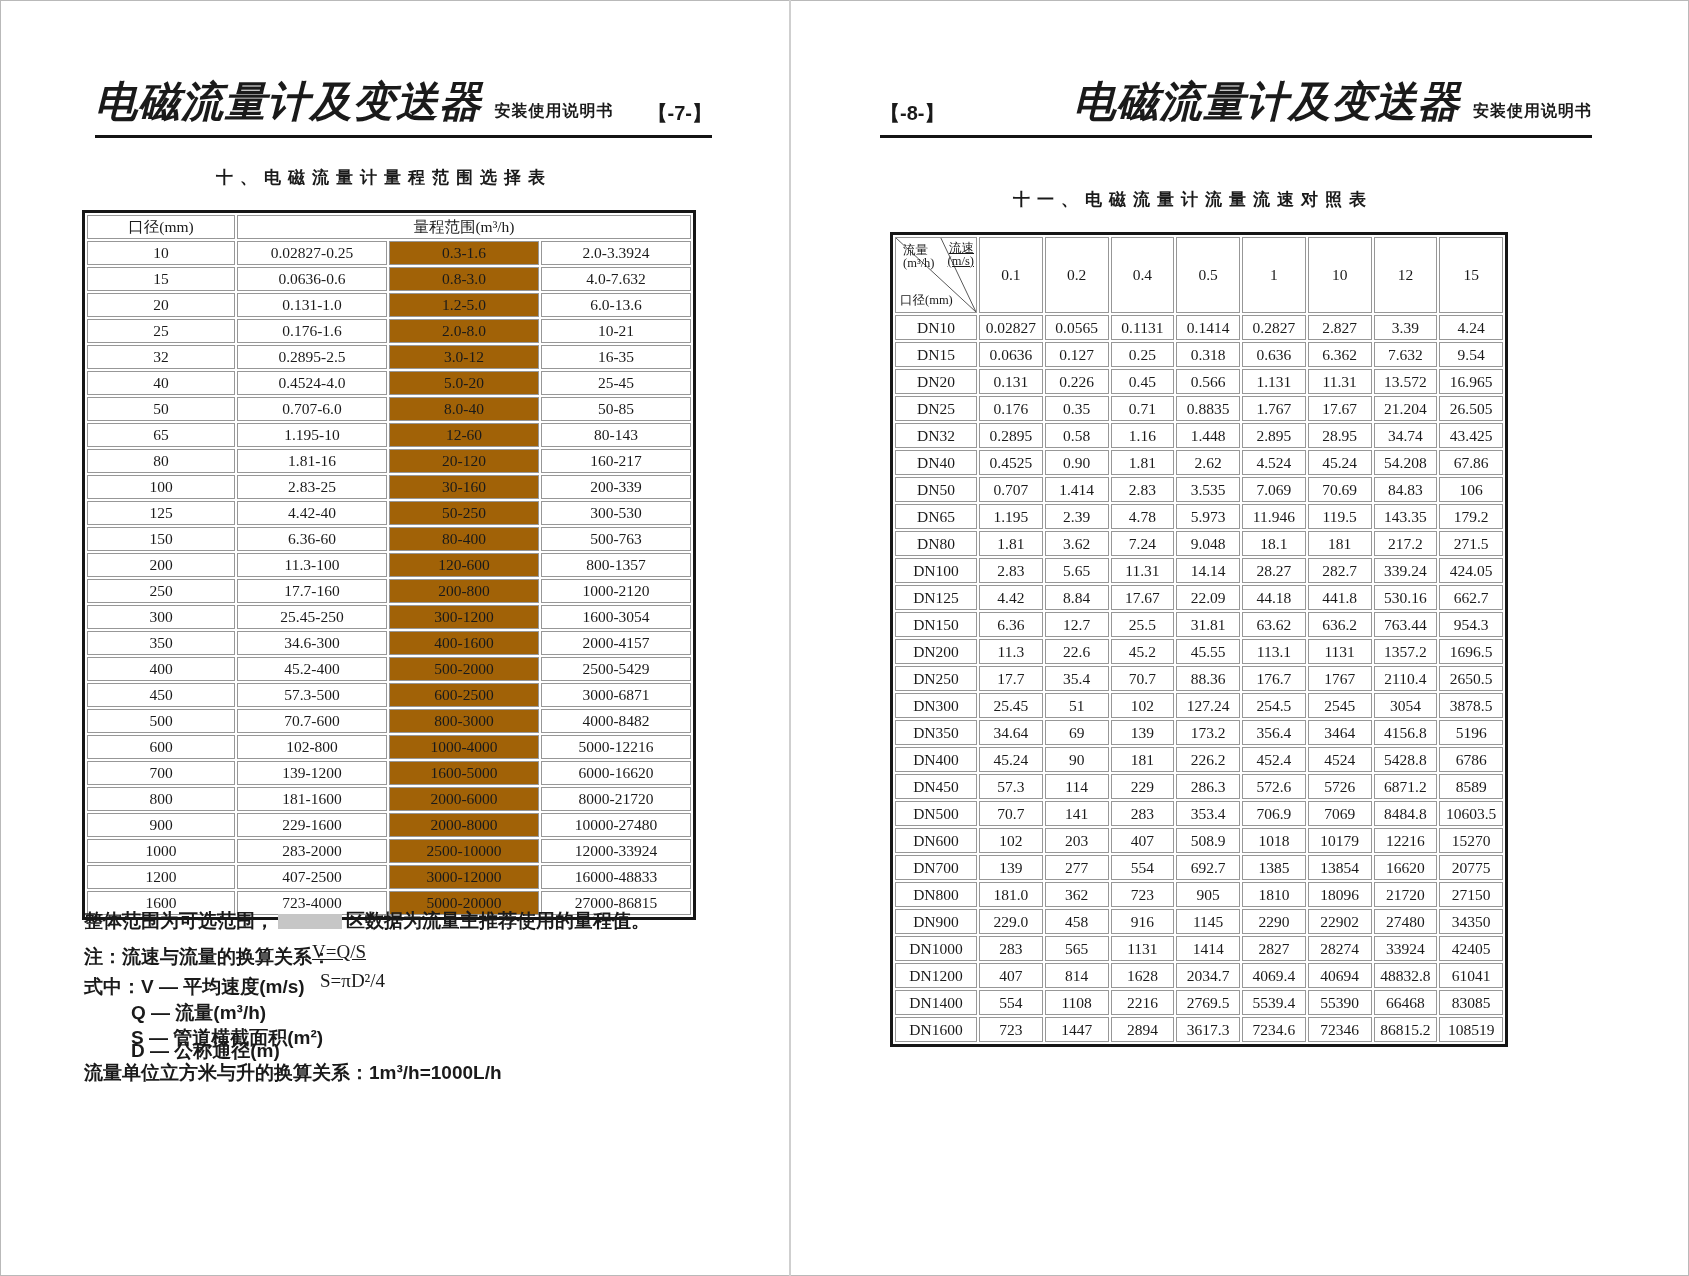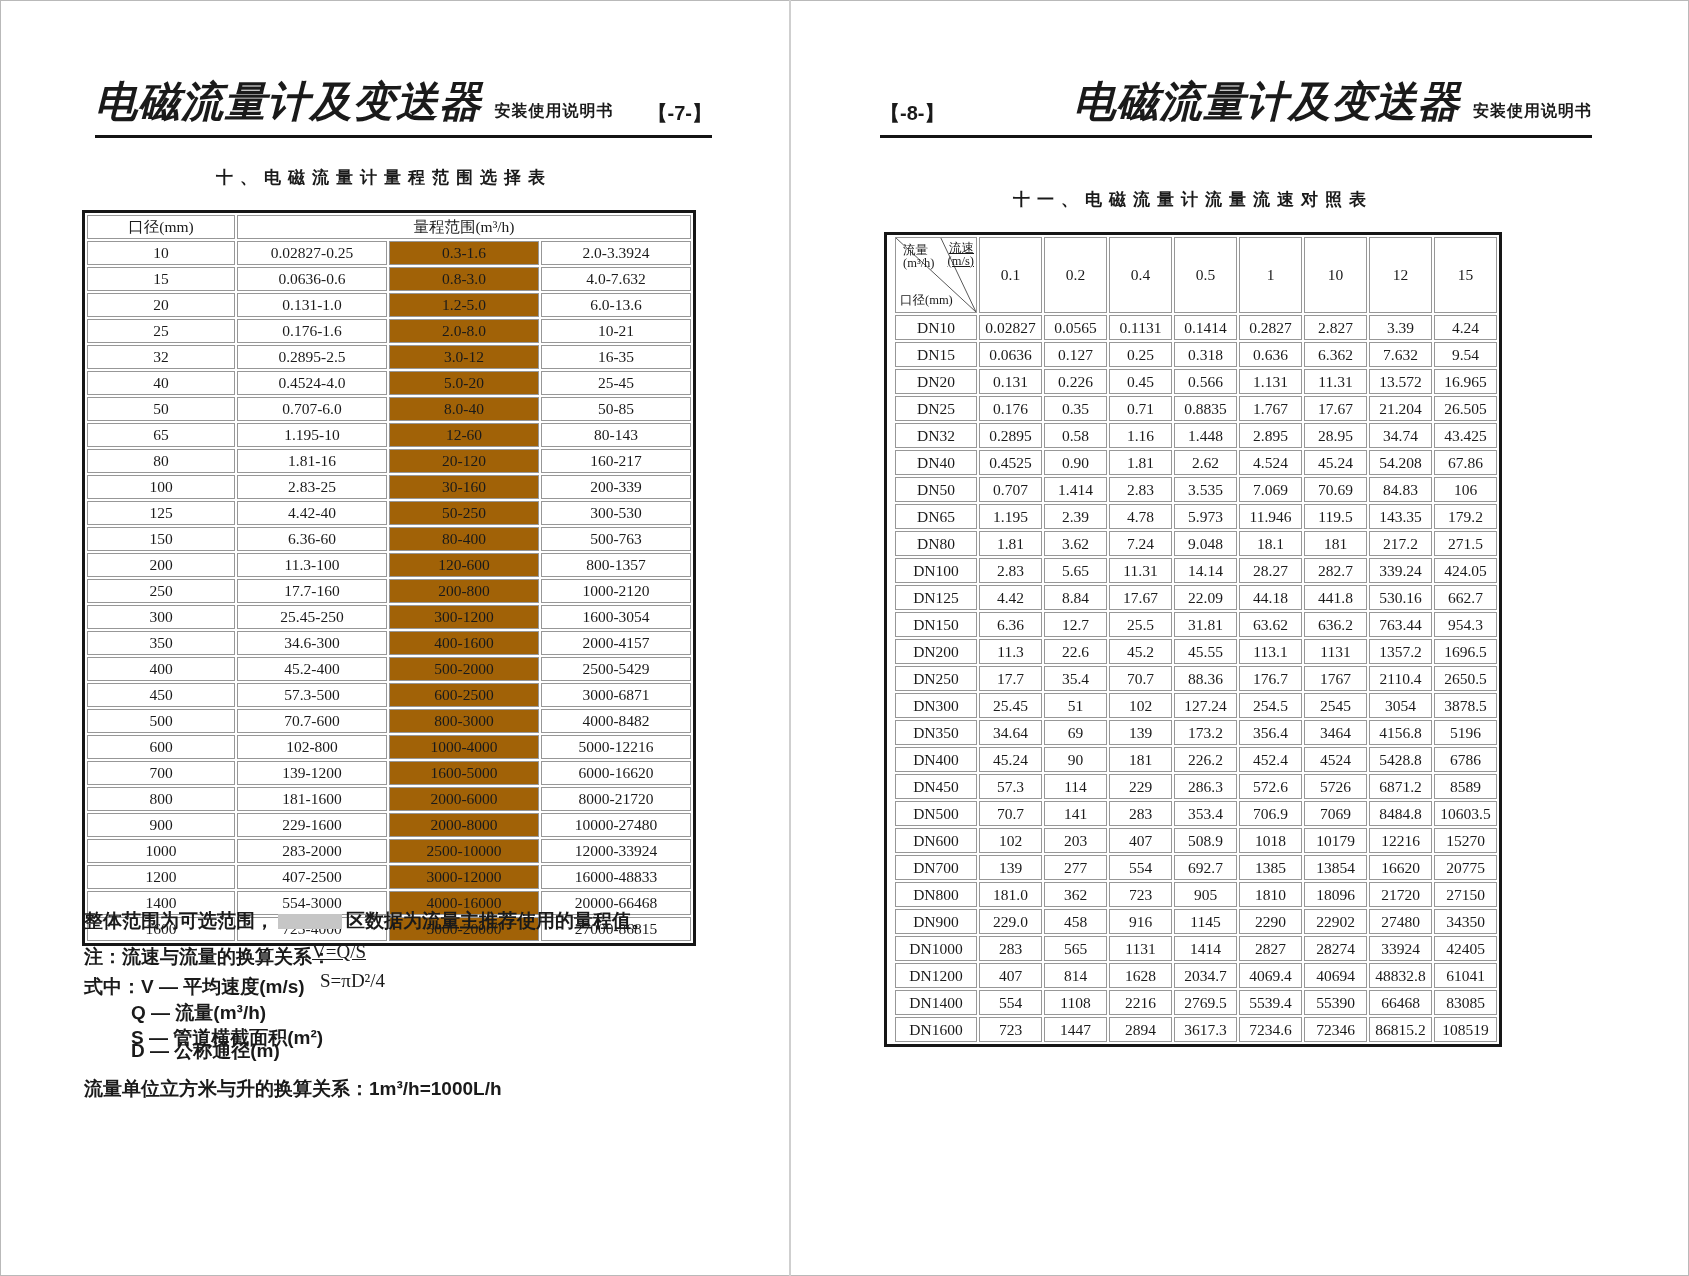--- a/index.html
+++ b/index.html
@@ -35,41 +35,41 @@
   table.scan td, table.scan th {
     border:1px solid #979797; background:#fff;
     text-align:center; vertical-align:middle; padding:0;
     font-family:"Liberation Serif","DejaVu Serif",serif;
     font-size:15.5px; font-weight:normal; white-space:nowrap; overflow:hidden;
   }
   #range-table { left:82px; top:210px; width:604px; }
   #range-table td, #range-table th { height:22px; line-height:22px; }
   #range-table td.shaded { background:#a16207;margin-top:36px; }
 
-  #fv-table { left:93px; top:232px; width:618px;padding-left:6px; }
+  #fv-table { left:99px; top:232px; width:618px; }
   #fv-table td { height:23px; line-height:23px; }
   #fv-table th.vhead { height:74px; font-size:15.5px; }
   th.corner { position:relative; padding:0; }
   .corner-svg { position:absolute; left:0; top:0; width:100%; height:100%; }
   .corner-lbl { position:absolute; font-size:12.5px; line-height:13px; font-family:"Liberation Serif","DejaVu Serif",serif; }
   .c-flow  { left:7px;  top:6px;  text-align:left; }
   .c-vel   { right:2px; top:4px;  text-align:right;text-decoration:underline; }
   .c-dia   { left:4px;  bottom:5px; text-align:left; }
 
   .notes { position:absolute; left:84px; top:908px; width:640px; font-size:19px; font-weight:bold; }
   .nline { position:absolute; white-space:nowrap; }
   .n-range   { top:0;    left:0; }
   .n-note    { top:36px;  left:0; }
   .n-f1      { top:33px;  left:228px; font-family:"Liberation Serif","DejaVu Serif",serif; font-weight:normal;text-decoration:underline; }
   .n-f2      { top:62px;  left:236px; font-family:"Liberation Serif","DejaVu Serif",serif; font-weight:normal; }
   .n-wherev  { top:66px;  left:0; }
   .n-whereq  { top:92px;  left:47px; }
   .n-wheres  { top:117px; left:47px; }
   .n-whered  { top:130px; left:47px; }
-  .n-unit    { top:168px; left:0; }
+  .n-unit    { top:152px; left:0; }
   .swatch { display:inline-block; width:64px; height:15px; background:#c6c6c6; vertical-align:-2px; margin:0 4px; }
 </style>
 </head>
 <body>
 
 <div class="sheet"></div>
 <div class="divider"></div>
 
 <div class="page" id="page7">
   <div class="hdr">
@@ -238,26 +238,20 @@
           <td>1000</td>
           <td>283-2000</td>
           <td class="shaded">2500-10000</td>
           <td>12000-33924</td>
         </tr>
         <tr>
           <td>1200</td>
           <td>407-2500</td>
           <td class="shaded">3000-12000</td>
           <td>16000-48833</td>
-        </tr>
-        <tr>
-          <td>1400</td>
-          <td>554-3000</td>
-          <td class="shaded">4000-16000</td>
-          <td>20000-66468</td>
         </tr>
         <tr>
           <td>1600</td>
           <td>723-4000</td>
           <td class="shaded">5000-20000</td>
           <td>27000-86815</td>
         </tr>
       </tbody>
   </table>
 

